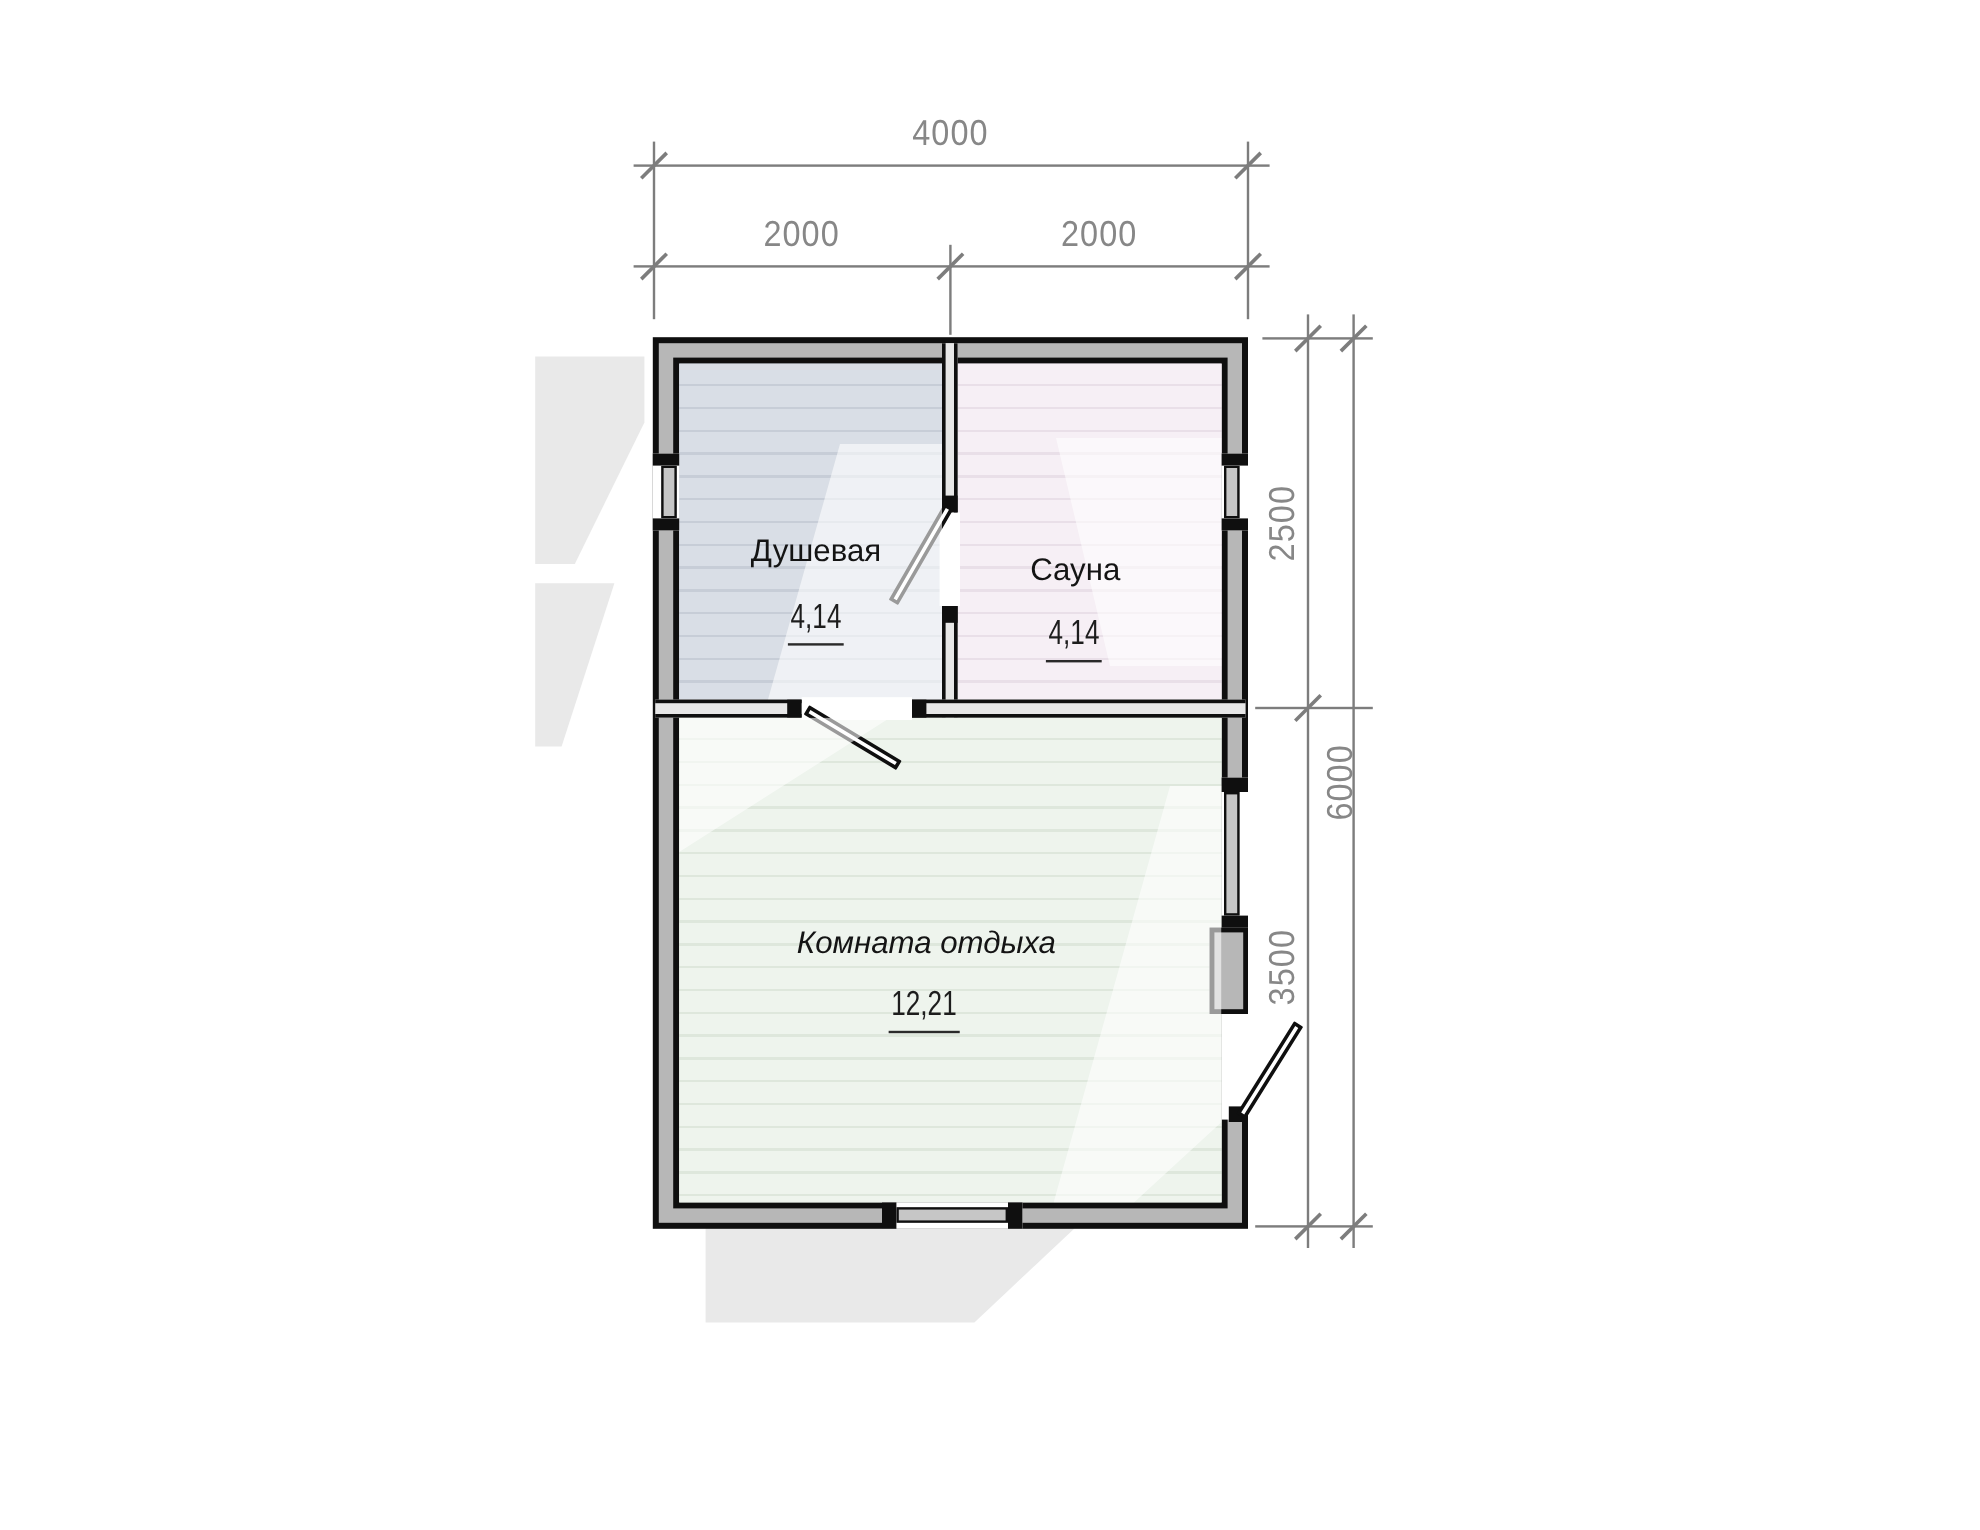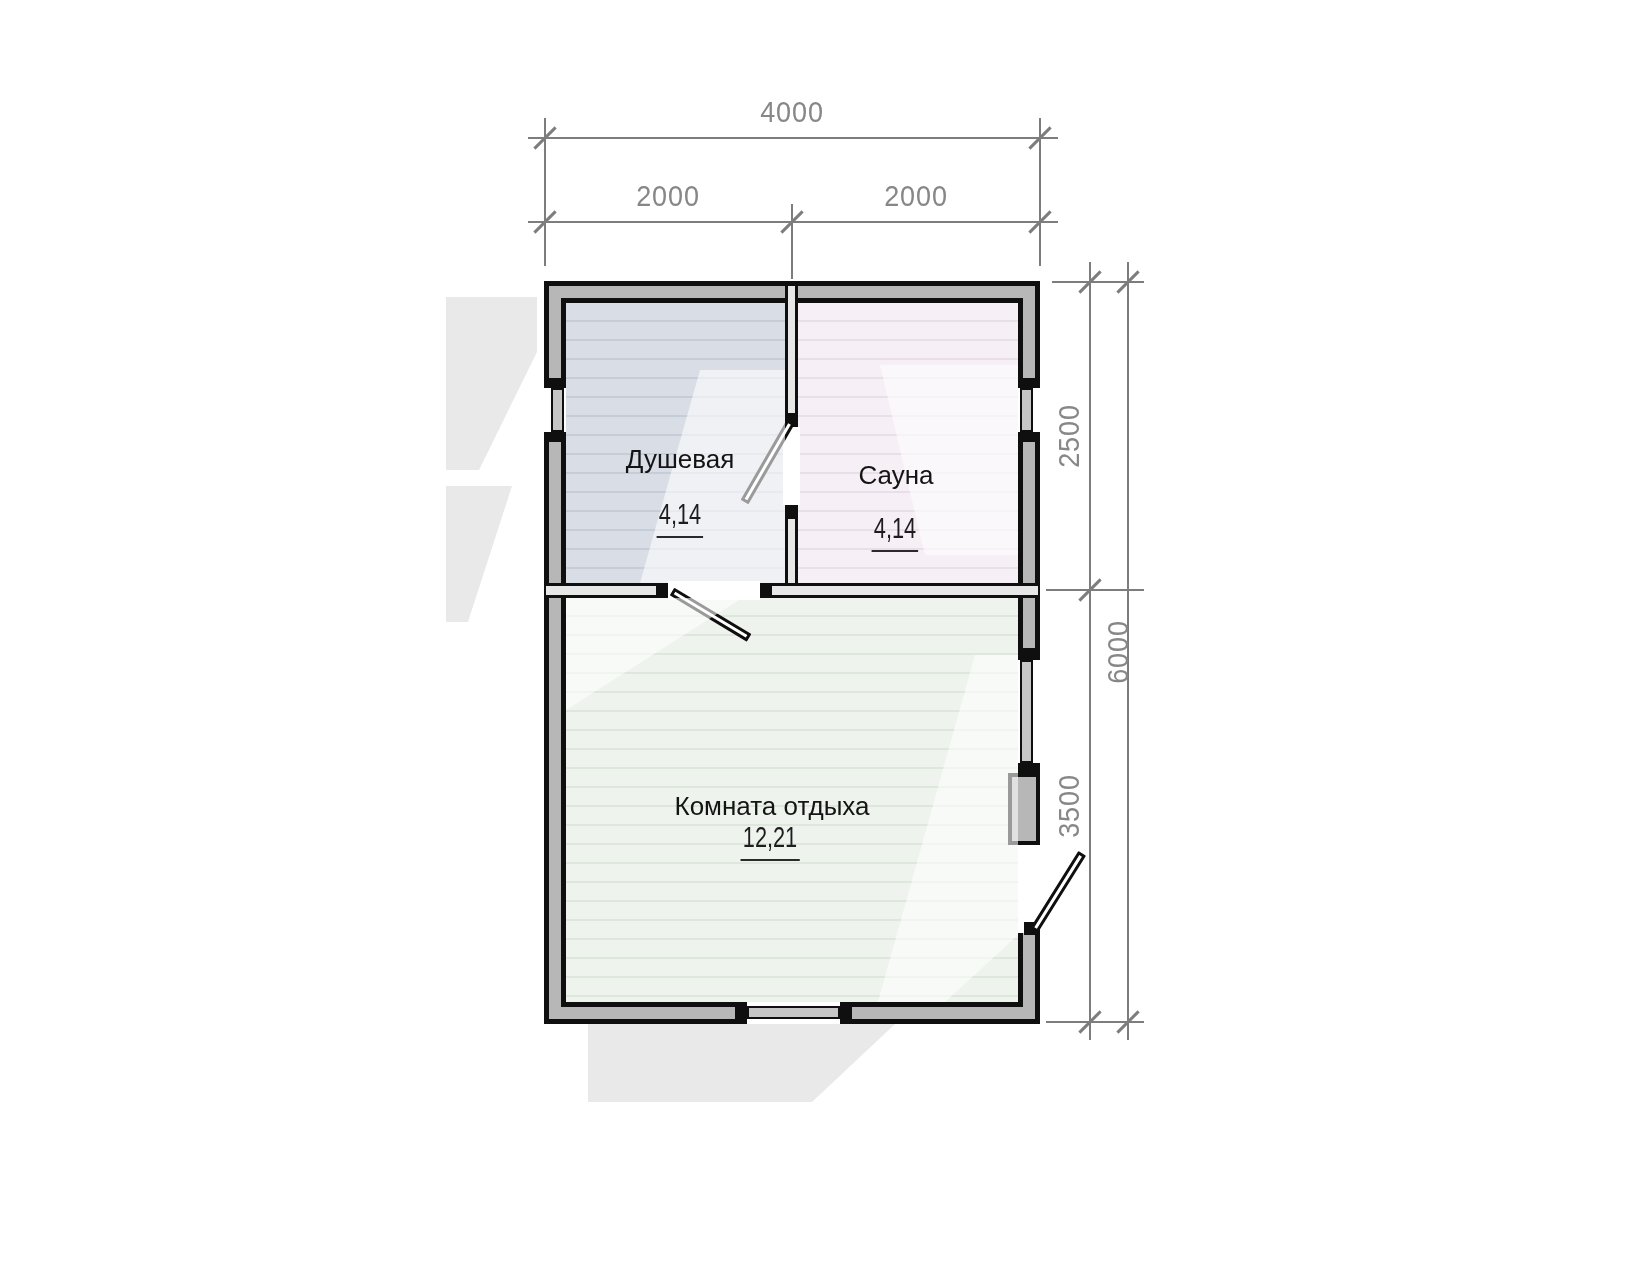--- a/index.html
+++ b/index.html
@@ -124,21 +124,21 @@
     <div class="door-leaf" style="left:128px;top:306px;width:90px;transform:rotate(31deg);"></div>
     <div class="door-leaf" style="left:490px;top:645px;width:91px;transform:rotate(-58deg);"></div>
   </div>
 
   <div class="room-label" style="left:680px;top:459px;">Душевая</div>
   <div class="area-label" style="left:680px;top:518px;">4,14</div>
 
   <div class="room-label" style="left:896px;top:475px;">Сауна</div>
   <div class="area-label" style="left:895px;top:532px;">4,14</div>
 
-  <div class="room-label" style="left:772px;top:806px;">Комната отдыха</div>
+  <div class="room-label" style="left:772px;top:786px;font-style:italic;">Комната отдыха</div>
   <div class="area-label" style="left:770px;top:841px;">12,21</div>
 
   <div class="dim-h" style="left:528px;top:137px;width:530px;"></div>
   <div class="dim-h" style="left:528px;top:221px;width:530px;"></div>
   <div class="dim-v" style="left:544px;top:118px;height:148px;"></div>
   <div class="dim-v" style="left:791px;top:204px;height:75px;"></div>
   <div class="dim-v" style="left:1039px;top:118px;height:148px;"></div>
 
   <div class="tick" style="left:545px;top:138px;"></div>
   <div class="tick" style="left:1040px;top:138px;"></div>

